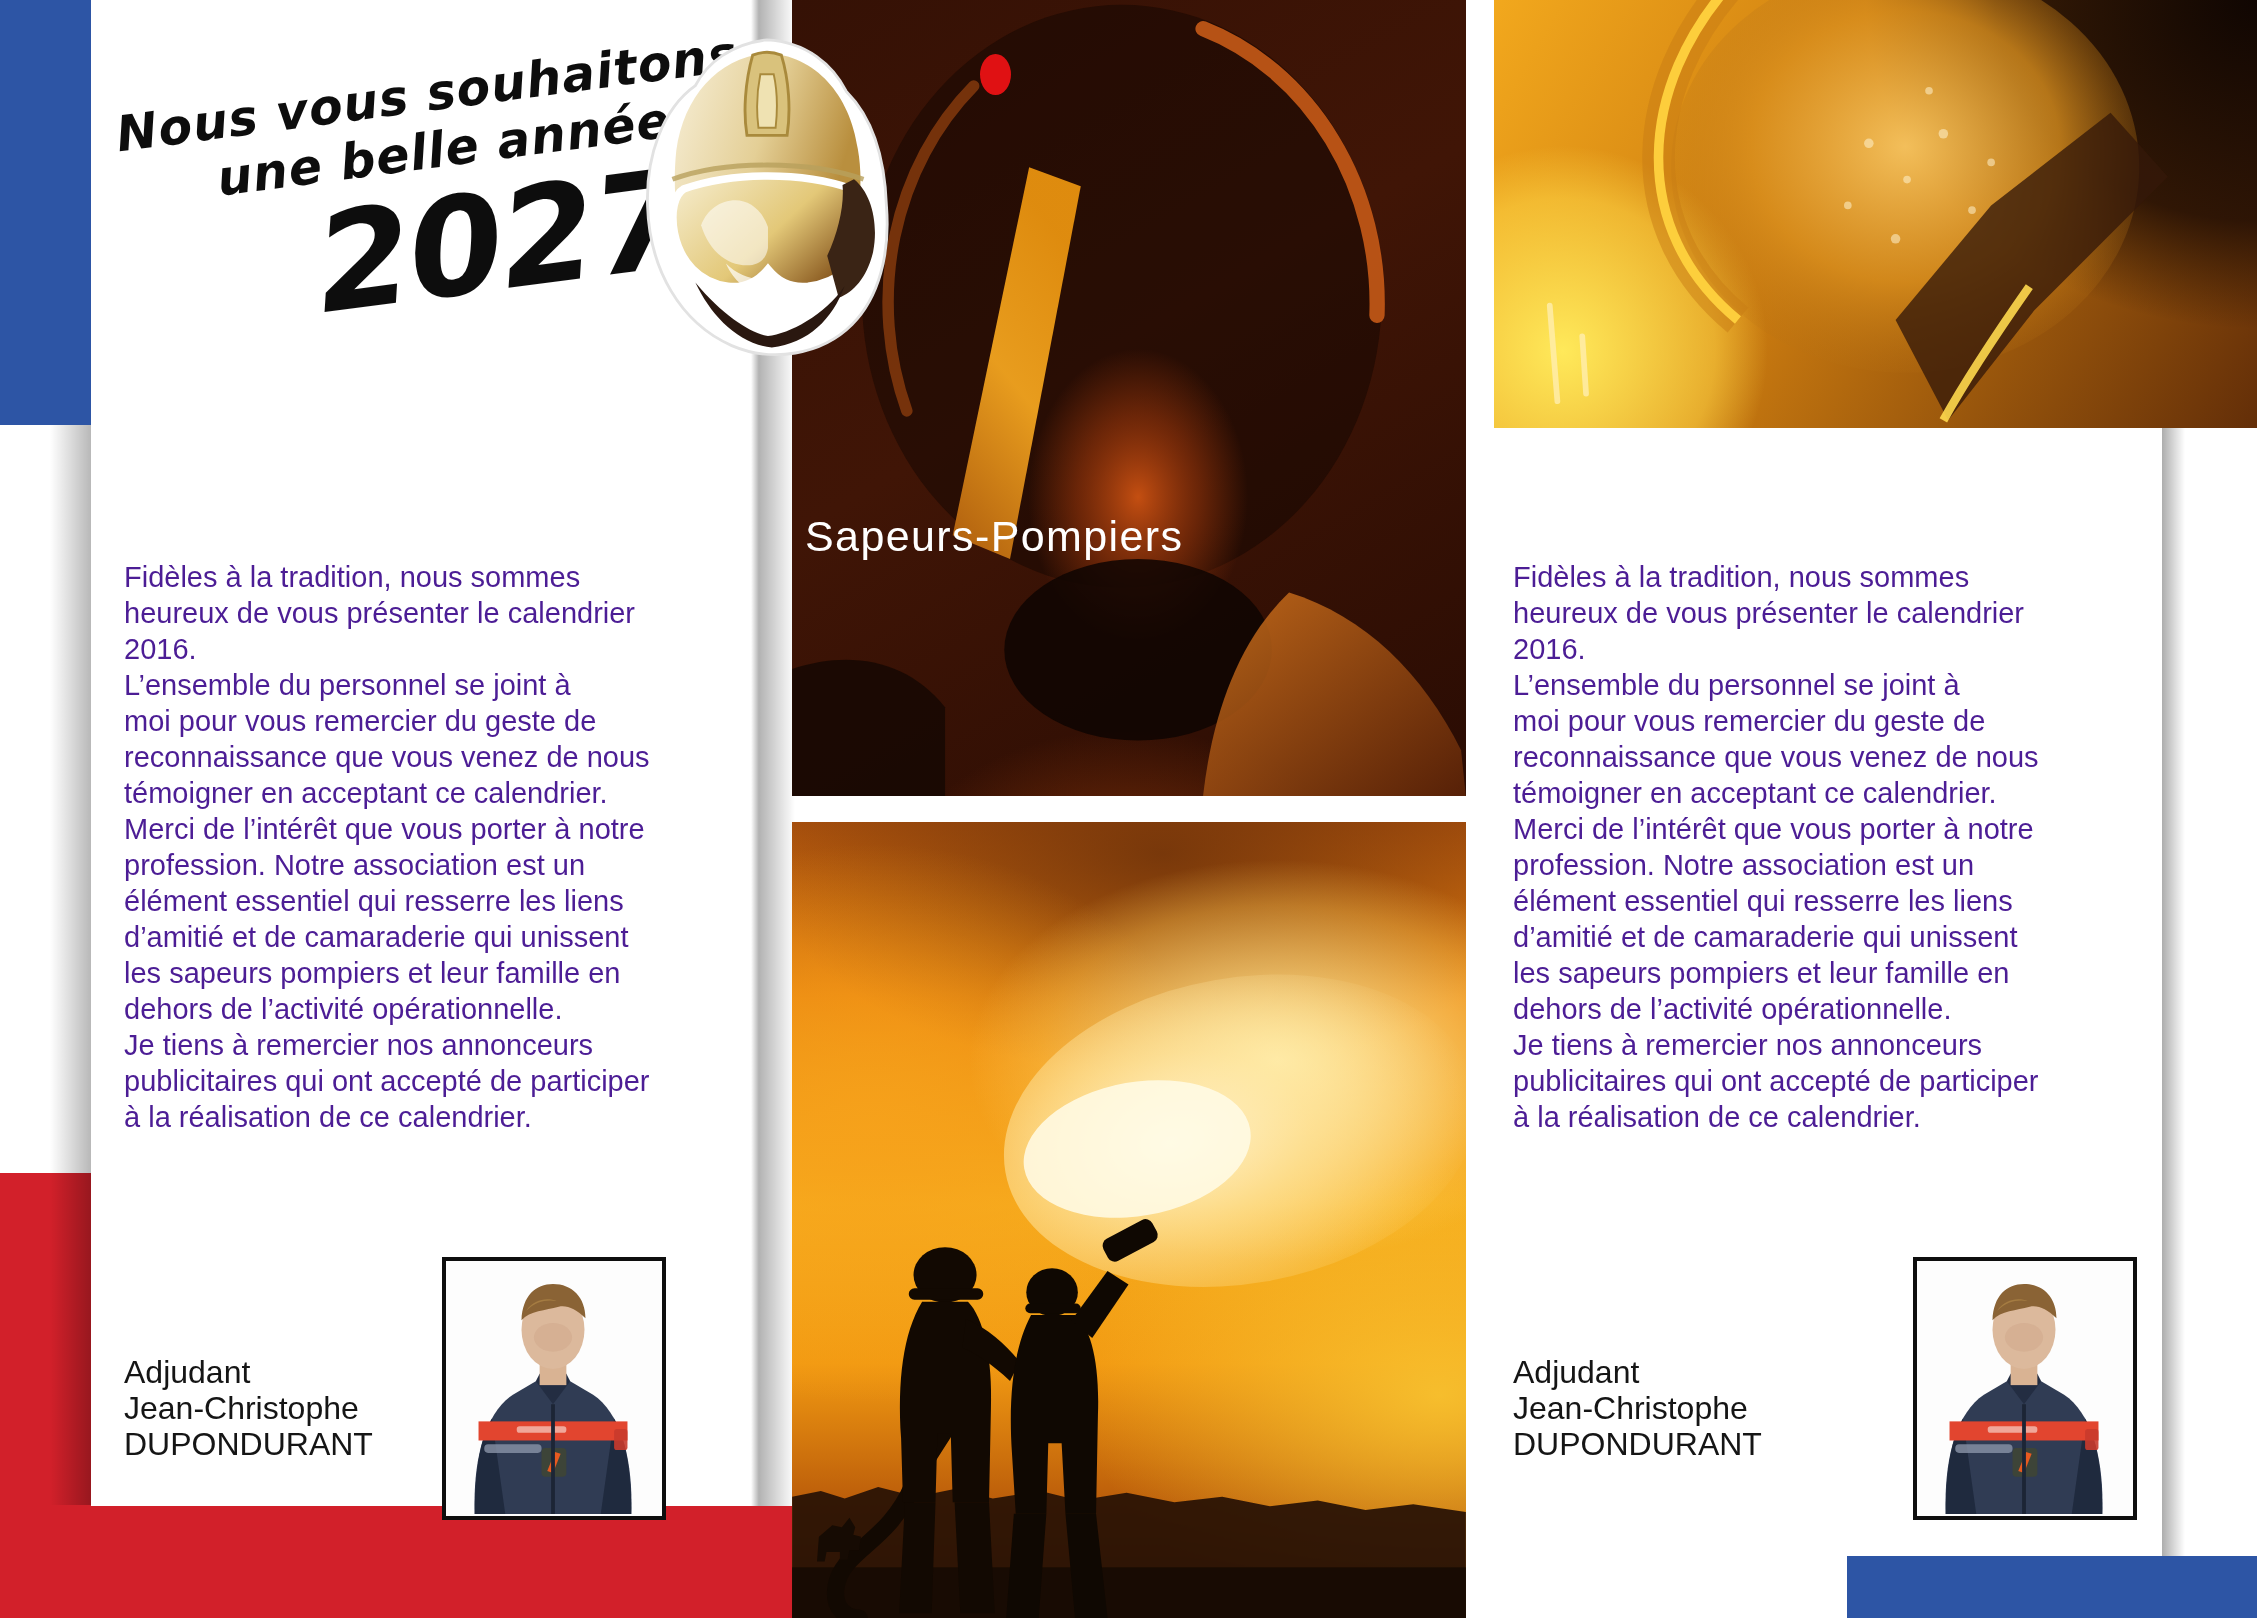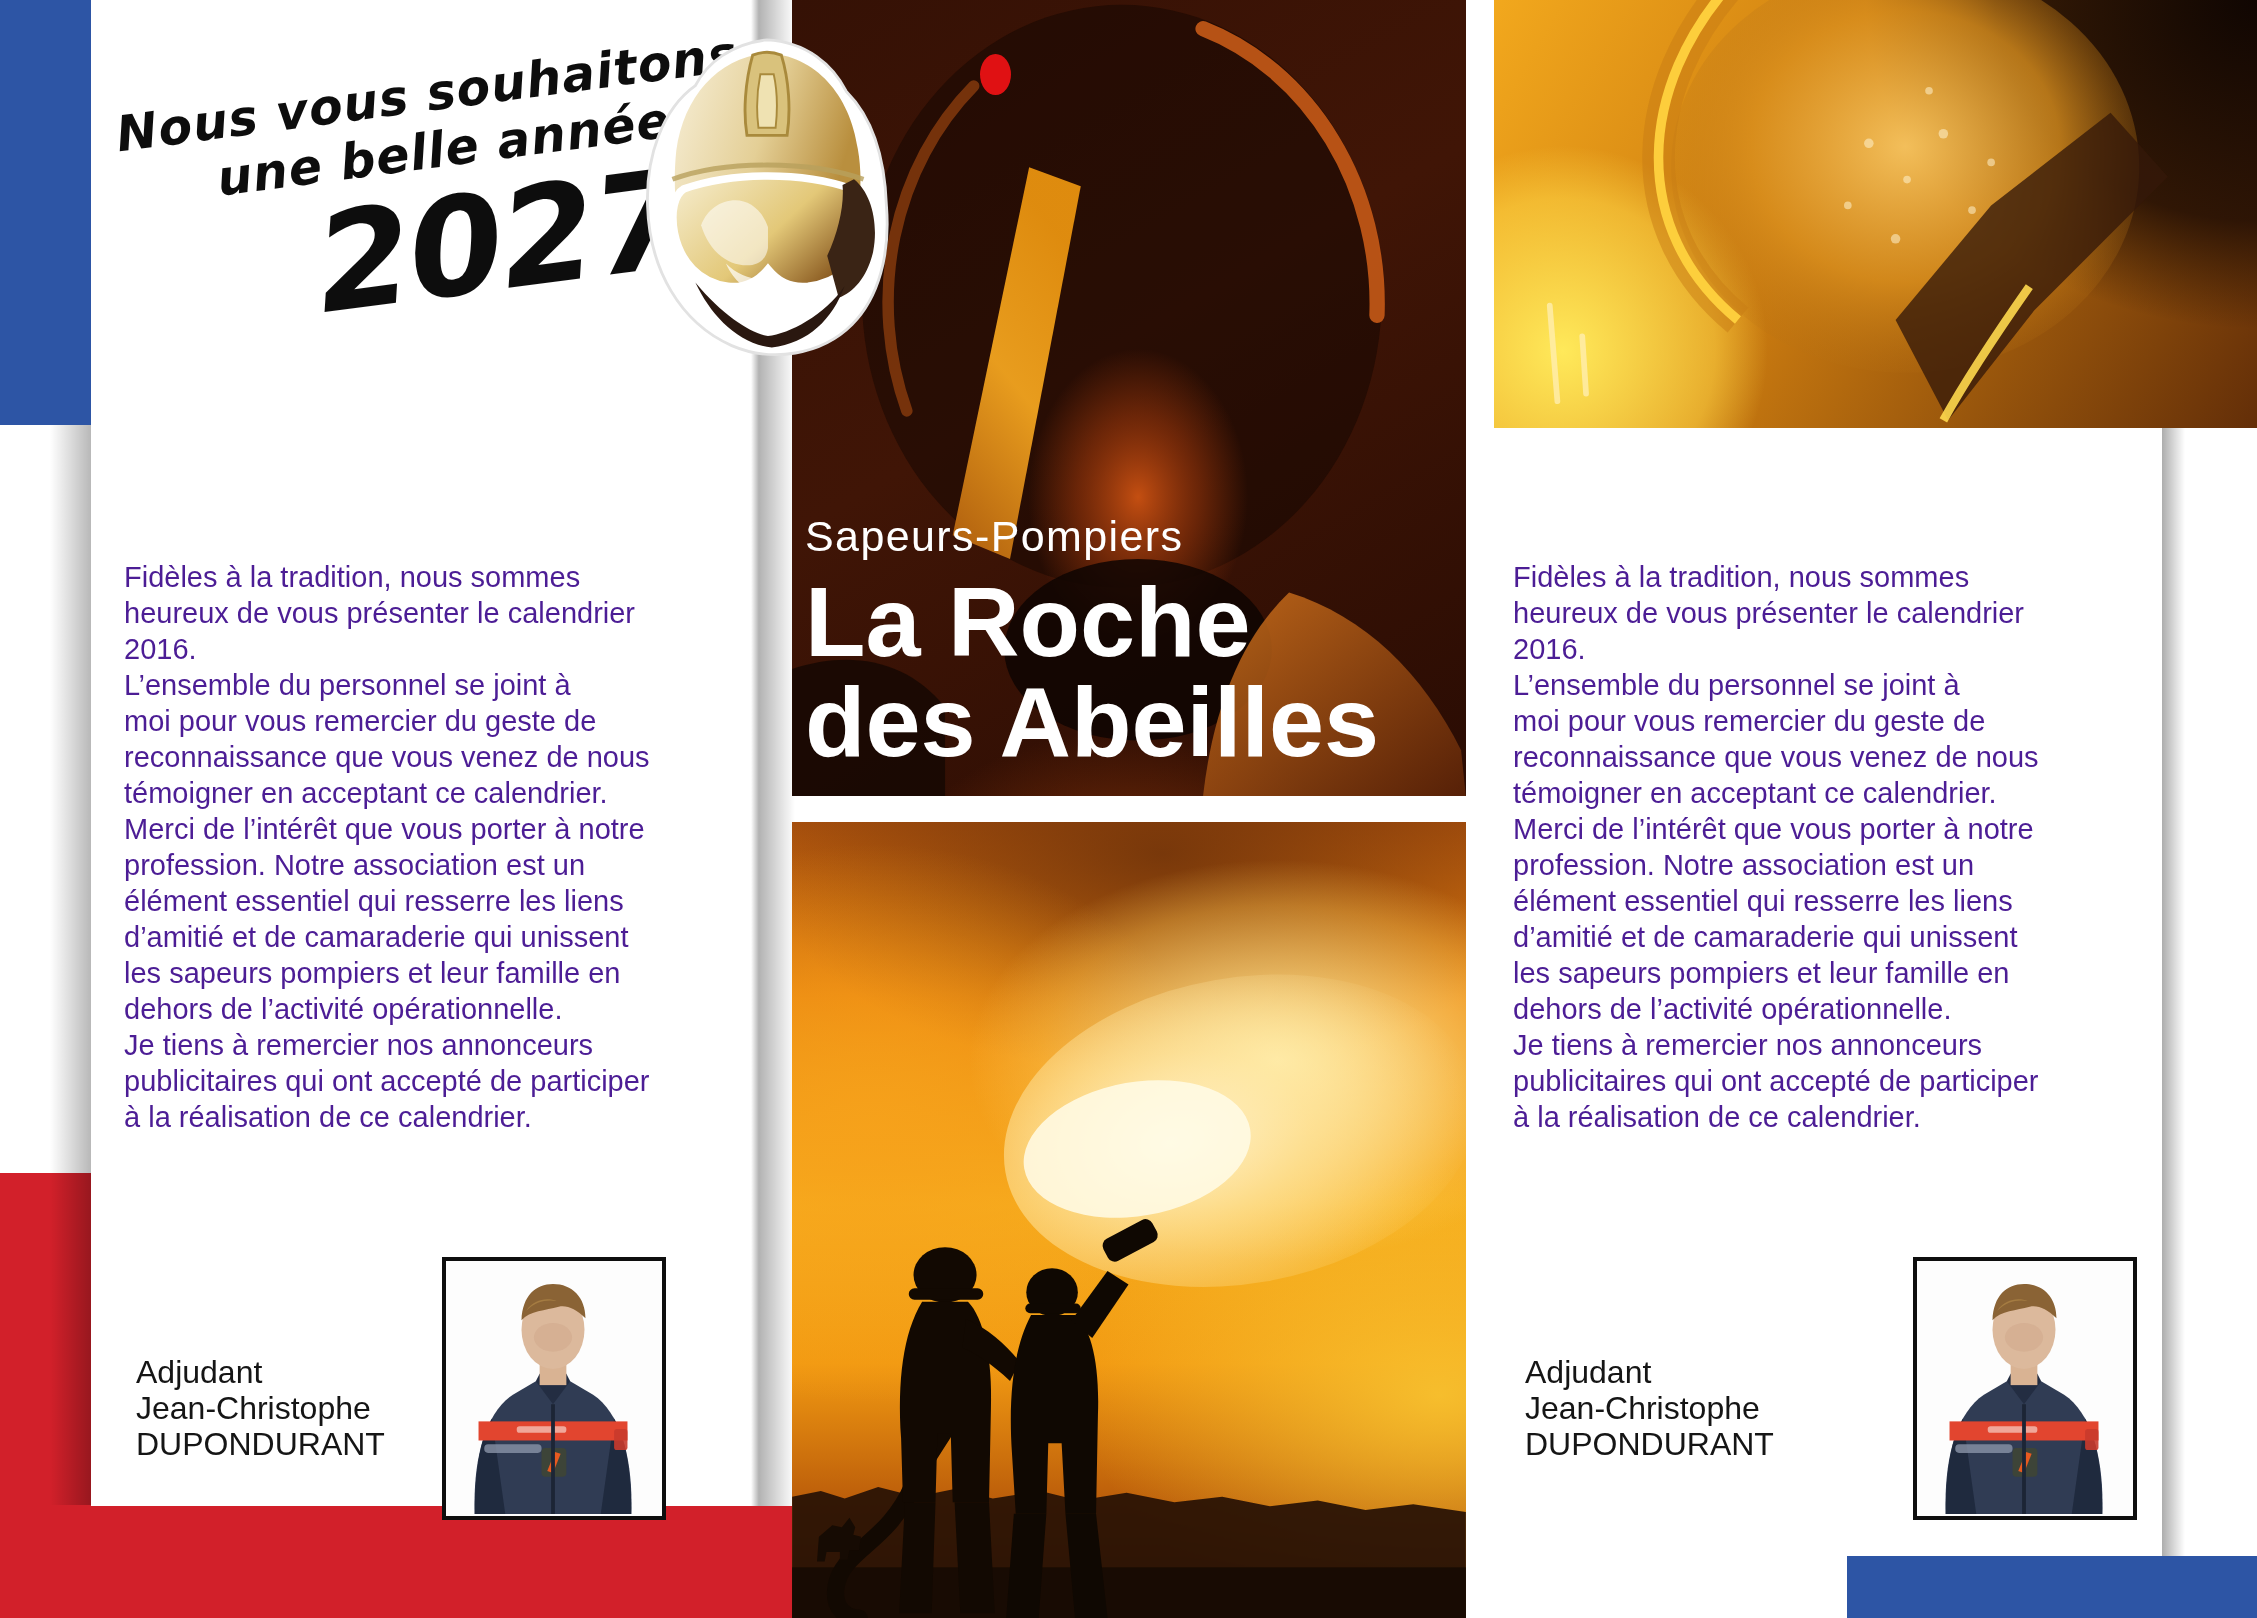--- a/index.html
+++ b/index.html
@@ -29,21 +29,21 @@
   .greeting{left:113px;top:107px;width:612px;transform:rotate(-7.5deg);transform-origin:left top;
     font-style:italic;font-weight:bold;color:#0d0d0d;font-family:"DejaVu Sans", sans-serif;}
   .greet-l1{font-size:49px;letter-spacing:1px;white-space:nowrap;}
   .greet-l2{font-size:49px;letter-spacing:1px;margin-left:94px;white-space:nowrap;}
   .greet-year{font-size:136px;letter-spacing:-1.9px;margin-left:182px;margin-top:1.9px;line-height:1;}
 
   
   .heading{font-weight:bold;font-size:36px;color:#101010;white-space:nowrap;}
   .bodytext{font-size:29px;line-height:36px;white-space:pre-line;color:#4c1d95;width:650px;}
   .signature{font-size:32px;line-height:36px;color:#151515;}
-  .signature div{white-space:nowrap;margin-left:12px;}
+  .signature div{white-space:nowrap;}
 
   .h-left{left:124px;top:472px;}
   .b-left{left:124px;top:559px;}
   .s-left{left:124px;top:1354px;}
   .h-right{left:1513px;top:472px;}
   .b-right{left:1513px;top:559px;}
   .s-right{left:1513px;top:1354px;}
 
   
   .photo{overflow:hidden;}
@@ -115,22 +115,20 @@
       <polygon points="168,560 248,175 302,195 228,585" fill="url(#streakG)" opacity="0.95"></polygon>
       <ellipse cx="362" cy="520" rx="115" ry="155" fill="url(#faceG)"></ellipse>
       <ellipse cx="362" cy="680" rx="140" ry="95" fill="rgba(14,5,2,0.85)"></ellipse>
       <path d="M520,620 C600,645 660,705 700,785 L705,833 L430,833 C440,745 468,670 520,620 Z" fill="url(#shoulderG)" opacity="0.85"></path>
       <path d="M0,700 C60,680 120,690 160,740 L160,833 L0,833 Z" fill="rgba(20,7,2,0.8)"></path>
     </svg>
     
   </div>
   <div class="abs red-dot"></div>
   <div class="abs poster-kicker">Sapeurs-Pompiers</div>
-  <div class="abs poster-title">La Roche
-des Abeilles</div>
 
   <div class="abs photo photo-mid-bottom">
     <svg width="674" height="796" viewBox="0 0 705 833">
       <defs>
         <radialGradient id="sprayG" cx="35%" cy="50%" r="65%">
           <stop offset="0%" stop-color="#fff6d8" stop-opacity="0.95"></stop>
           <stop offset="45%" stop-color="#ffe9a8" stop-opacity="0.65"></stop>
           <stop offset="100%" stop-color="#ffe9a8" stop-opacity="0"></stop>
         </radialGradient>
       </defs>

